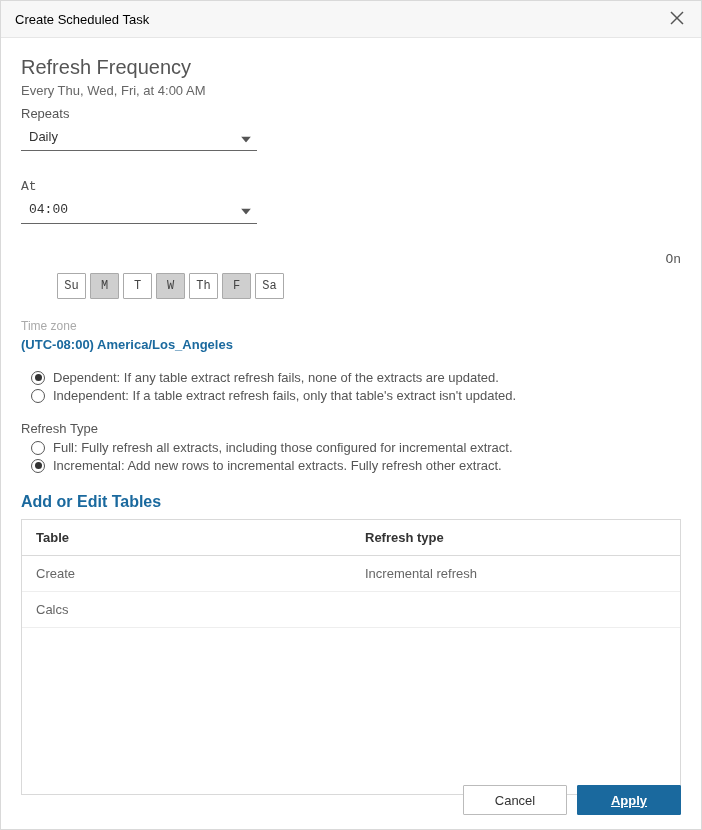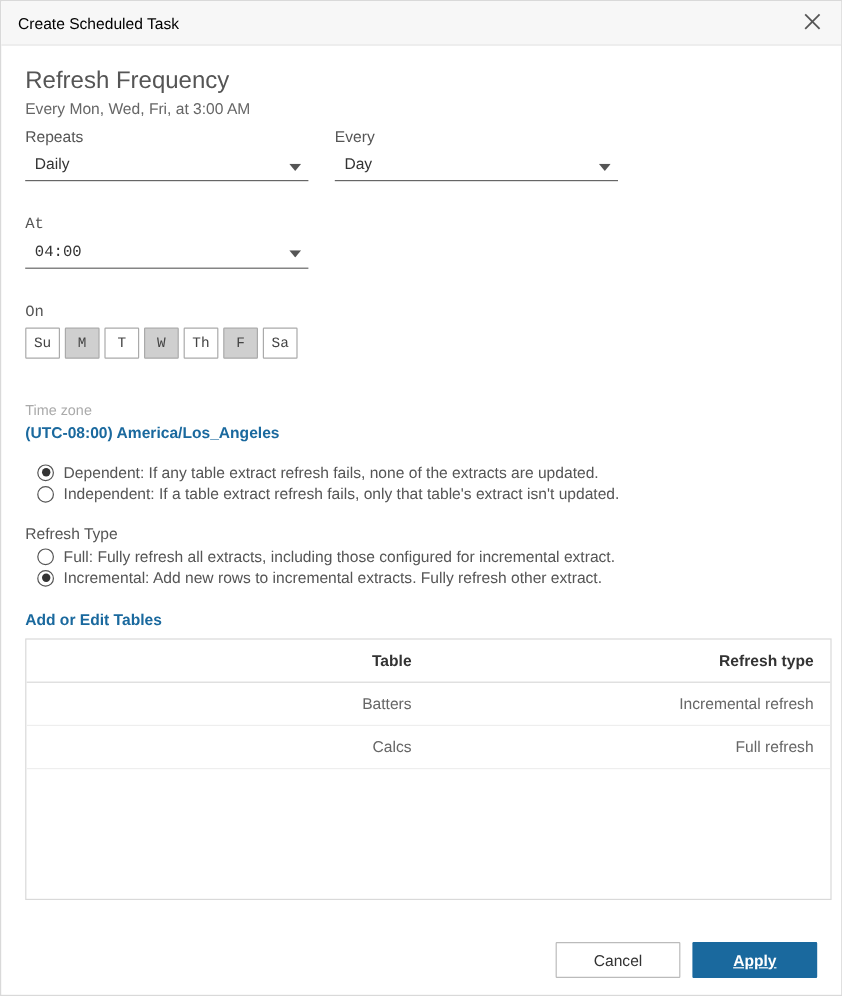--- a/index.html
+++ b/index.html
@@ -30,21 +30,21 @@
     cursor: pointer;
     width: 20px;
     height: 20px;
     display: flex;
     align-items: center;
     justify-content: center;
     color: #555;
   }
   .close-btn svg { width: 14px; height: 14px; stroke: #555; stroke-width: 1.5; }
   .content {
-    padding: 18px 8px 0 20px;
+    padding: 18px 20px 0 20px;
   }
   .heading {
     font-size: 20px;
     font-weight: 400;
     color: #555;
     margin: 0 0 4px 0;
   }
   .summary {
     font-size: 13px;
     color: #666;
@@ -78,37 +78,38 @@
     right: 6px;
     top: 50%;
     transform: translateY(-50%);
   }
   .caret svg { width: 10px; height: 6px; fill: #555; }
   .gap-lg { margin-top: 28px; font-family: Liberation Mono, monospace; }
   .section-label {
     font-size: 13px;
     color: #555;
     margin-bottom: 6px;
-  }
-  .day-row { display: flex; gap: 4px; }
+    text-align: right;
+  }
+  .day-row { display: flex; gap: 4px; margin-left: 36px; }
   .day-btn {
     width: 29px;
     height: 26px;
     border: 1px solid #aaa;
     background: #fff;
     font-size: 12px;
     color: #444;
     display: flex;
     align-items: center;
     justify-content: center;
     cursor: pointer;
     border-radius: 1px;
   }
   .day-btn.selected { background: #cfcfcf; }
-  .tz-label { font-size: 12px; color: #aaa; margin-top: 36px; }
+  .tz-label { font-size: 12px; color: #aaa; margin-top: 20px; }
   .tz-link { color: #1a699e; font-size: 13px; margin-top: 4px; cursor: pointer; font-weight: 600; }
   .radio-group { margin-top: 18px; margin-left: 10px; }
   .radio-group.type { margin-left: 10px; }
   .radio-row {
     display: flex;
     align-items: center;
     gap: 8px;
     font-size: 13px;
     color: #555;
     margin: 3px 0;
@@ -116,28 +117,27 @@
   }
   .radio-outer {
     width: 14px; height: 14px; border: 1.5px solid #555; border-radius: 50%;
     display: flex; align-items: center; justify-content: center;
     flex-shrink: 0;
   }
   .radio-inner { width: 7px; height: 7px; background: #333; border-radius: 50%; display: none; }
   .radio-row.selected .radio-inner { display: block; }
   .rt-heading { margin-top: 18px; font-size: 13px; color: #555; }
   .link-edit {
-    color: #1a699e; font-weight: 600; font-size: 13px; margin-top: 20px; cursor: pointer;
+    color: #1a699e; font-weight: 600; font-size: 16px; margin-top: 20px; cursor: pointer;
   }
   .table {
     border: 1px solid #d9d9d9;
     margin-top: 8px;
-    height: 218px;
+    height: 276px;
     overflow: hidden;
-    text-align: right;
   }
   .table-row {
     display: flex;
     border-bottom: 1px solid #eee;
   }
   .table-row.header { border-bottom: 1px solid #d9d9d9; }
   .table-row .cell {
     padding: 10px 14px;
     font-size: 13px;
   }
@@ -185,38 +185,27 @@
       <svg viewBox="0 0 14 14">
           <line x1="1" y1="1" x2="13" y2="13"></line>
           <line x1="13" y1="1" x2="1" y2="13"></line>
         </svg>
     </span>
   </div>
 </div>
 
 <div class="content">
   <h1 class="heading">Refresh Frequency</h1>
-  <div class="summary">Every Mon, Wed, Fri, at 3:00 AM</div>
+  <div class="summary">Every Thu, Wed, Fri, at 4:00 AM</div>
 
   <div class="row-fields">
     <div class="field">
       <div class="field-label">Repeats</div>
       <div class="faux-select">
         <span>Daily</span>
-        <span class="caret">
-          <svg viewBox="0 0 10 6">
-              <path d="M0 0 L5 6 L10 0 Z"></path>
-            </svg>
-        </span>
-      </div>
-    </div>
-    <div class="field">
-      <div class="field-label">Every</div>
-      <div class="faux-select">
-        <span>Day</span>
         <span class="caret">
           <svg viewBox="0 0 10 6">
               <path d="M0 0 L5 6 L10 0 Z"></path>
             </svg>
         </span>
       </div>
     </div>
   </div>
 
   <div class="gap-lg">
@@ -278,26 +267,25 @@
 
   <div class="link-edit">Add or Edit Tables</div>
 
   <div class="table">
     <div class="table-row header">
       <div class="cell c1">Table</div>
       <div class="cell c2">Refresh type</div>
     </div>
     <div id="table-body">
         <div class="table-row">
-          <div class="cell c1">Batters</div>
+          <div class="cell c1">Create</div>
           <div class="cell c2">Incremental refresh</div>
         </div>
         <div class="table-row">
           <div class="cell c1">Calcs</div>
-          <div class="cell c2">Full refresh</div>
         </div>
       </div>
   </div>
 </div>
 
 <div class="footer">
   <div class="btn secondary">Cancel</div>
   <div class="btn primary">Apply</div>
 </div>
 

